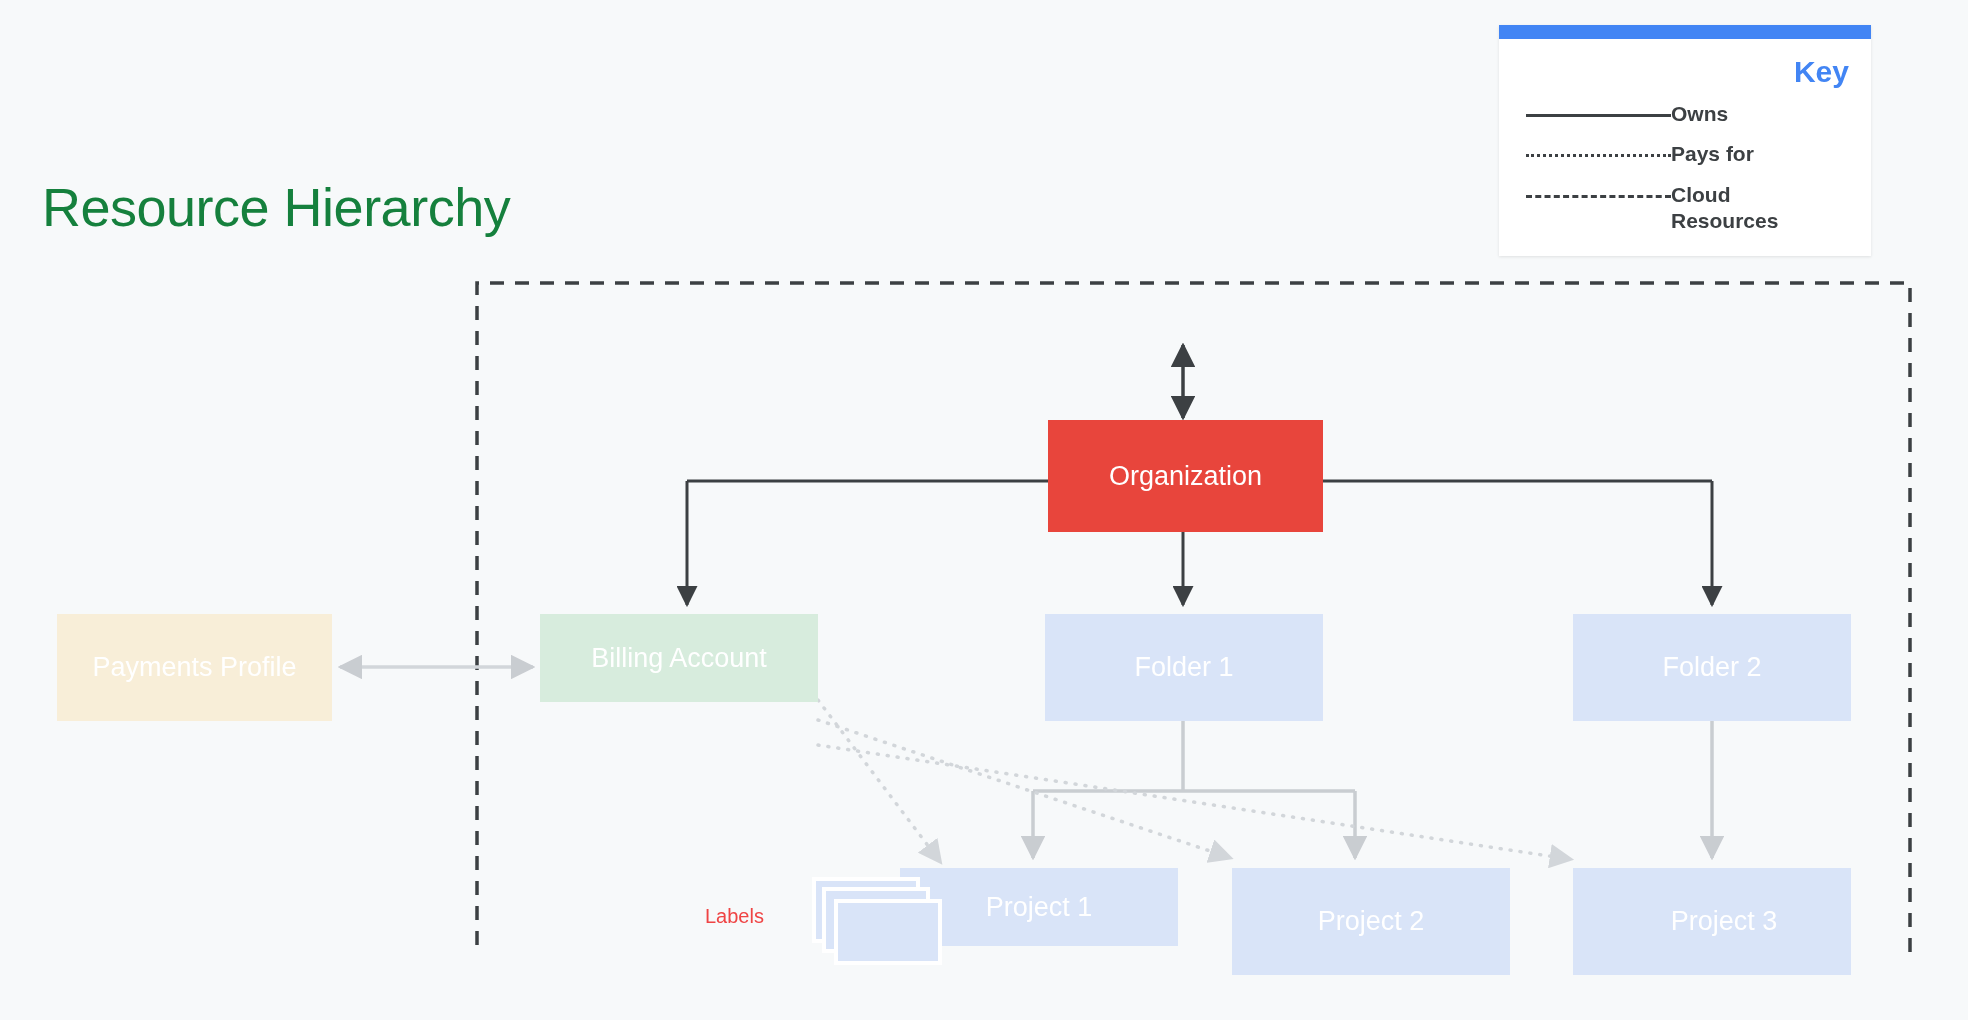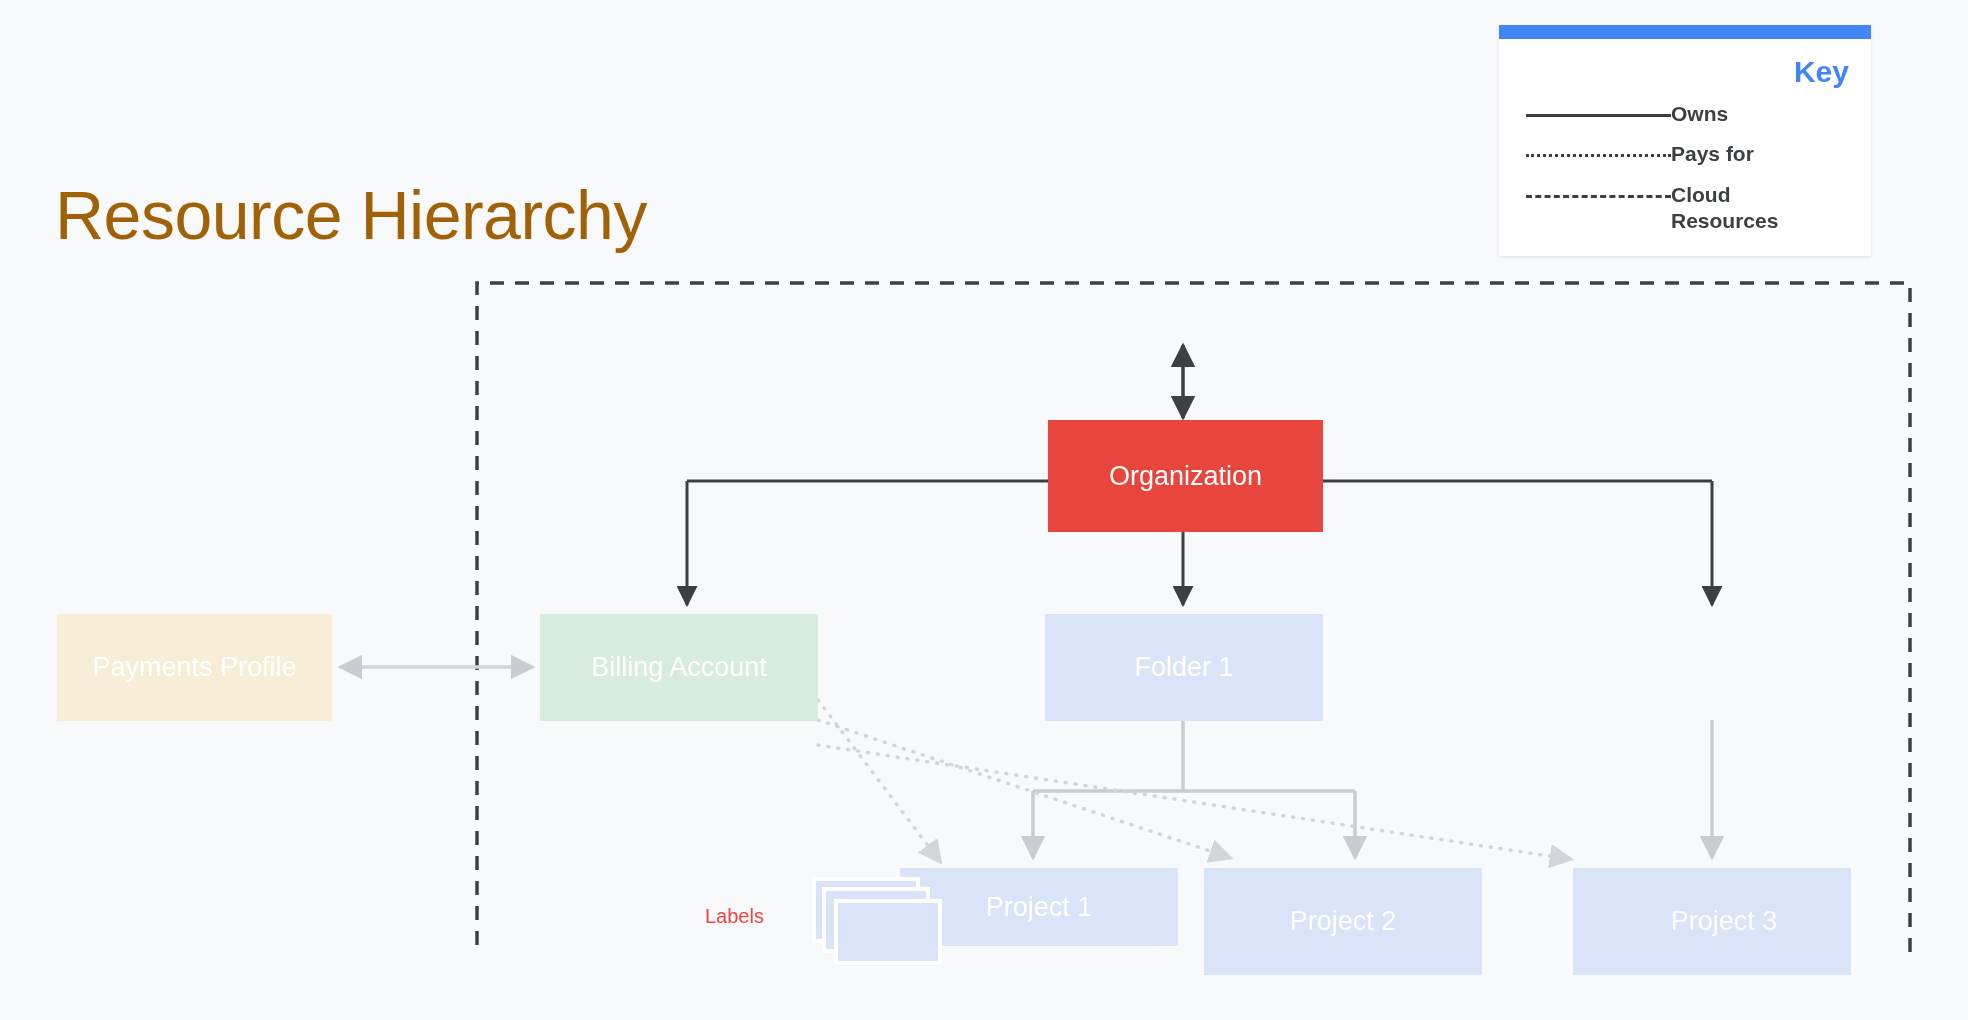--- a/index.html
+++ b/index.html
@@ -14,25 +14,25 @@
   #canvas {
     position: relative;
     width: 1968px;
     height: 1020px;
     background: #f7f9fa;
     overflow: hidden;
   }
   
   #page-title {
     position: absolute;
-    left: 55px;
+    left: 42px;
     top: 176px;
-    font-size: 68px;
-    font-weight: 400;
-    color: #a16207;
+    font-size: 54px;
+    font-weight: 400;
+    color: #15803d;
     letter-spacing: -0.5px;
     white-space: nowrap;
   }
   
   #wires {
     position: absolute;
     left: 0;
     top: 0;
     width: 1968px;
     height: 1020px;
@@ -214,34 +214,37 @@
 
 
   <div class="node red" style="left:1048px; top:420px; width:275px; height:112px;">
     <span class="node-label">Organization</span>
   </div>
 
   <div class="node beige" style="left:57px; top:614px; width:275px; height:107px;">
     <span class="node-label">Payments Profile</span>
   </div>
 
-  <div class="node green" style="left:540px; top:614px; width:278px; height:107px;">
+  <div class="node green" style="left:540px; top:614px; width:278px; height:88px;">
     <span class="node-label">Billing Account</span>
   </div>
 
   <div class="node blue" style="left:1045px; top:614px; width:278px; height:107px;">
     <span class="node-label">Folder 1</span>
   </div>
 
+  <div class="node blue" style="left:1573px; top:614px; width:278px; height:107px;">
+    <span class="node-label">Folder 2</span>
+  </div>
 
   <div class="node blue" style="left:900px; top:868px; width:278px; height:78px;">
     <span class="node-label">Project 1</span>
   </div>
 
-  <div class="node blue" style="left:1204px; top:868px; width:278px; height:107px;">
+  <div class="node blue" style="left:1232px; top:868px; width:278px; height:107px;">
     <span class="node-label">Project 2</span>
   </div>
 
   <div class="node blue" style="left:1573px; top:868px; width:278px; height:107px;padding-left:24px;">
     <span class="node-label">Project 3</span>
   </div>
 
   <div id="labels-icon">
     <div class="card c1"></div>
     <div class="card c2"></div>

